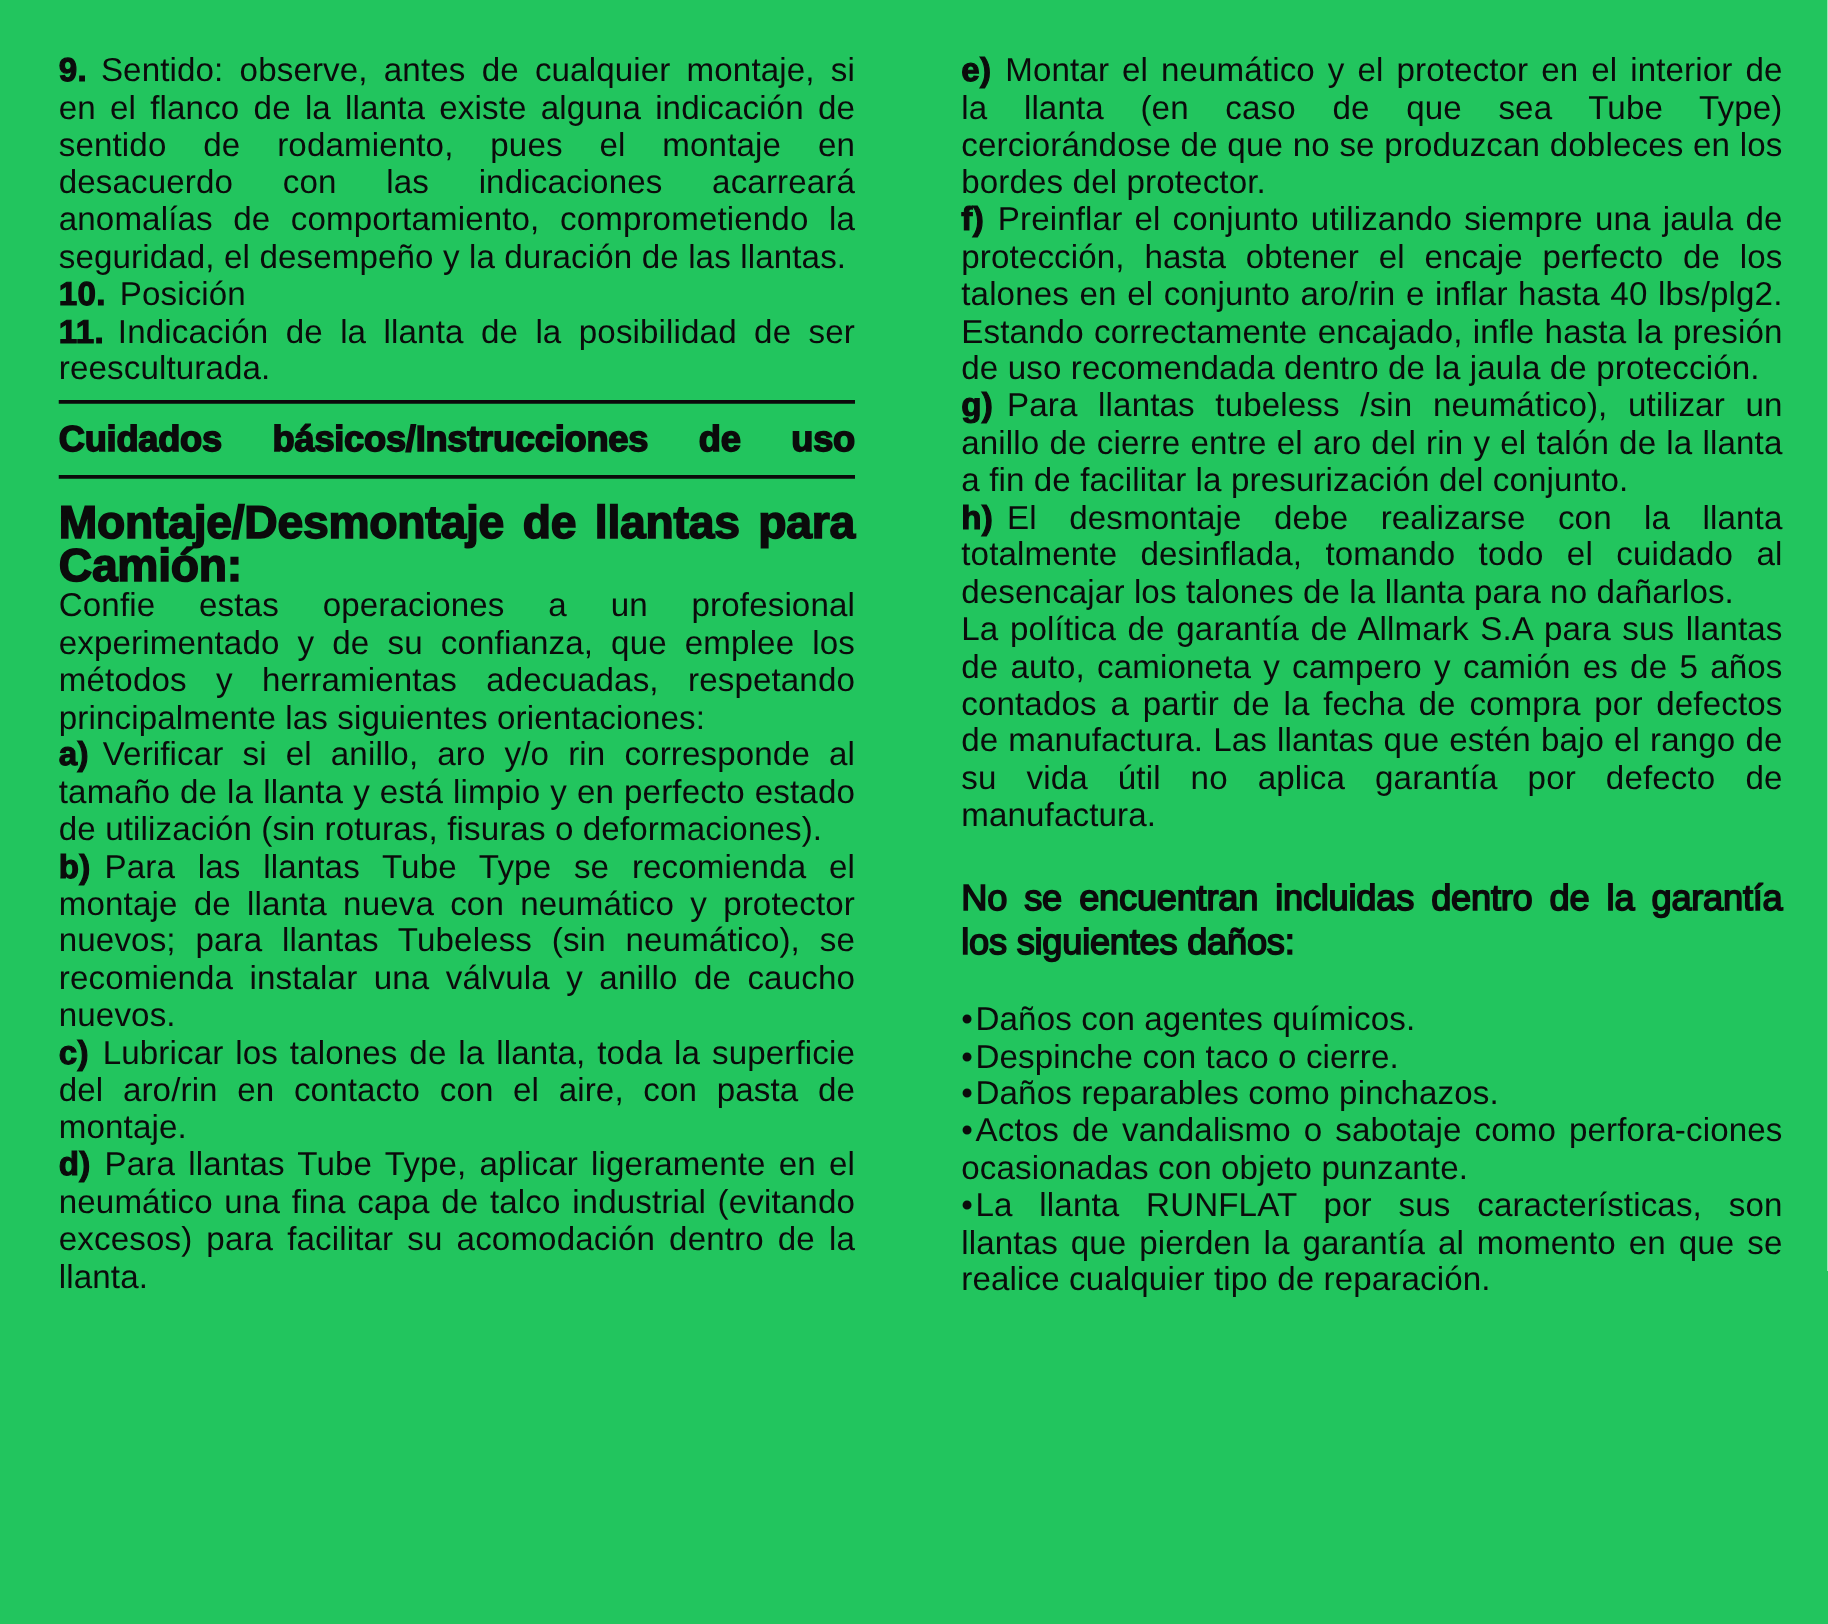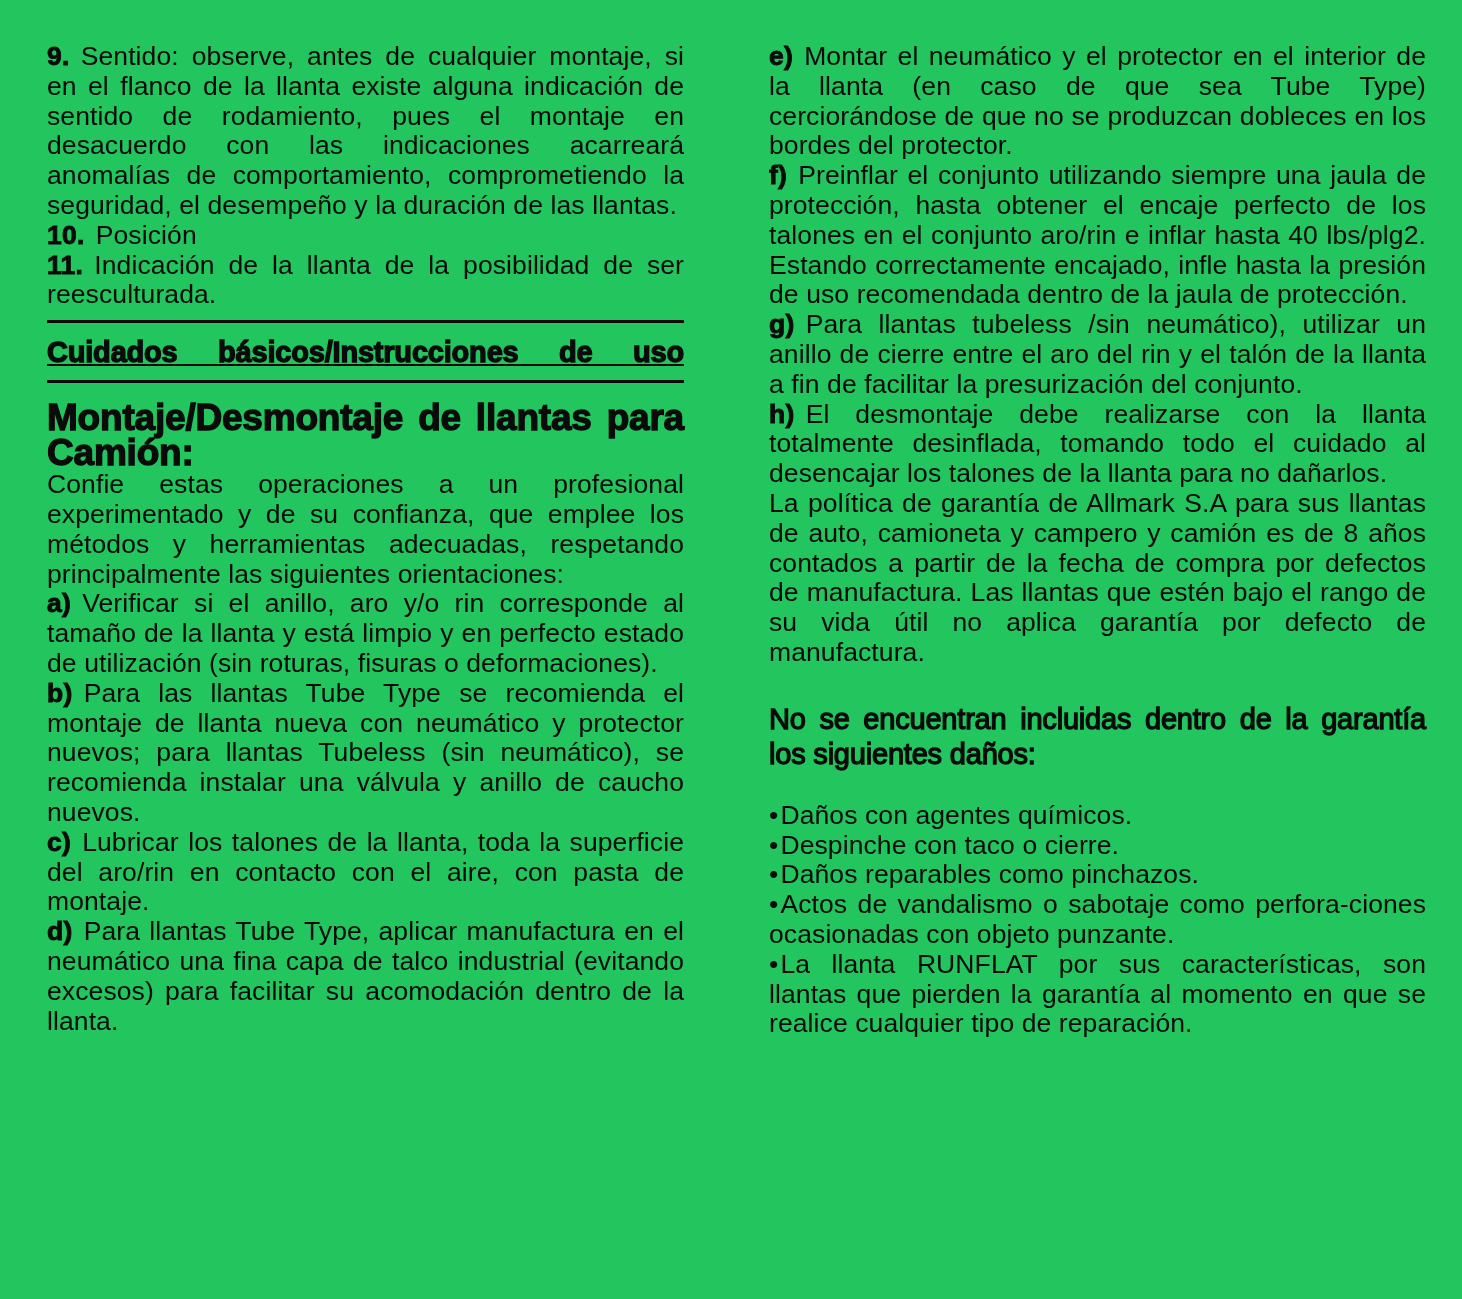--- a/index.html
+++ b/index.html
@@ -45,21 +45,20 @@
   .rule-bottom { margin-top: 11px; }
   .section-heading {
     margin: 12px 0 0 0;
     font-size: 29px;
     line-height: 34px;
     font-weight: bold;
     -webkit-text-stroke: 1.3px;
     letter-spacing: -0.2px;
     text-align: justify;
     text-align-last: justify;
-    text-decoration: underline;
   }
   .subheading {
     margin: 17px 0 0 0;
     font-size: 37px;
     line-height: 35px;
     font-weight: bold;
     -webkit-text-stroke: 1.3px;
     letter-spacing: -0.2px;
     text-align: justify;
   }
@@ -99,35 +98,35 @@
     <h3 class="subheading">Montaje/Desmontaje de llantas para Camión:</h3>
 
     <p class="body intro">Confie estas operaciones a un profesional experimentado y de su confianza, que emplee los métodos y herramientas adecuadas, respetando principalmente las siguientes orientaciones:</p>
 
     <p class="body"><b class="lead">a)</b><span>Verificar si el anillo, aro y/o rin corresponde al tamaño de la llanta y está limpio y en perfecto estado de utilización (sin roturas, fisuras o deformaciones).</span></p>
 
     <p class="body"><b class="lead">b)</b><span>Para las llantas Tube Type se recomienda el montaje de llanta nueva con neumático y protector nuevos; para llantas Tubeless (sin neumático), se recomienda instalar una válvula y anillo de caucho nuevos.</span></p>
 
     <p class="body"><b class="lead">c)</b><span>Lubricar los talones de la llanta, toda la superficie del aro/rin en contacto con el aire, con pasta de montaje.</span></p>
 
-    <p class="body"><b class="lead">d)</b><span>Para llantas Tube Type, aplicar manufactura en el neumático una fina capa de talco industrial (evitando excesos) para facilitar su acomodación dentro de la llanta.</span></p>
+    <p class="body"><b class="lead">d)</b><span>Para llantas Tube Type, aplicar ligeramente en el neumático una fina capa de talco industrial (evitando excesos) para facilitar su acomodación dentro de la llanta.</span></p>
 
   </div>
 
   <div class="col col-right">
 
     <p class="body"><b class="lead">e)</b><span>Montar el neumático y el protector en el interior de la llanta (en caso de que sea Tube Type) cerciorándose de que no se produzcan dobleces en los bordes del protector.</span></p>
 
     <p class="body"><b class="lead">f)</b><span>Preinflar el conjunto utilizando siempre una jaula de protección, hasta obtener el encaje perfecto de los talones en el conjunto aro/rin e inflar hasta 40 lbs/plg2. Estando correctamente encajado, infle hasta la presión de uso recomendada dentro de la jaula de protección.</span></p>
 
     <p class="body"><b class="lead">g)</b><span>Para llantas tubeless /sin neumático), utilizar un anillo de cierre entre el aro del rin y el talón de la llanta a fin de facilitar la presurización del conjunto.</span></p>
 
     <p class="body"><b class="lead">h)</b><span>El desmontaje debe realizarse con la llanta totalmente desinflada, tomando todo el cuidado al desencajar los talones de la llanta para no dañarlos.</span></p>
 
-    <p class="body warranty">La política de garantía de Allmark S.A para sus llantas de auto, camioneta y campero y camión es de 8 años contados a partir de la fecha de compra por defectos de manufactura. Las llantas que estén bajo el rango de su vida útil no aplica garantía por defecto de manufactura.</p>
+    <p class="body warranty">La política de garantía de Allmark S.A para sus llantas de auto, camioneta y campero y camión es de 5 años contados a partir de la fecha de compra por defectos de manufactura. Las llantas que estén bajo el rango de su vida útil no aplica garantía por defecto de manufactura.</p>
 
     <h3 class="exclusions-heading">No se encuentran incluidas dentro de la garantía los siguientes daños:</h3>
 
     <div class="bullets">
       <p class="body"><span class="bullet-char">•</span><span>Daños con agentes químicos.</span></p>
       <p class="body"><span class="bullet-char">•</span><span>Despinche con taco o cierre.</span></p>
       <p class="body"><span class="bullet-char">•</span><span>Daños reparables como pinchazos.</span></p>
       <p class="body"><span class="bullet-char">•</span><span>Actos de vandalismo o sabotaje como perfora-ciones ocasionadas con objeto punzante.</span></p>
       <p class="body"><span class="bullet-char">•</span><span>La llanta RUNFLAT por sus características, son llantas que pierden la garantía al momento en que se realice cualquier tipo de reparación.</span></p>
     </div>

